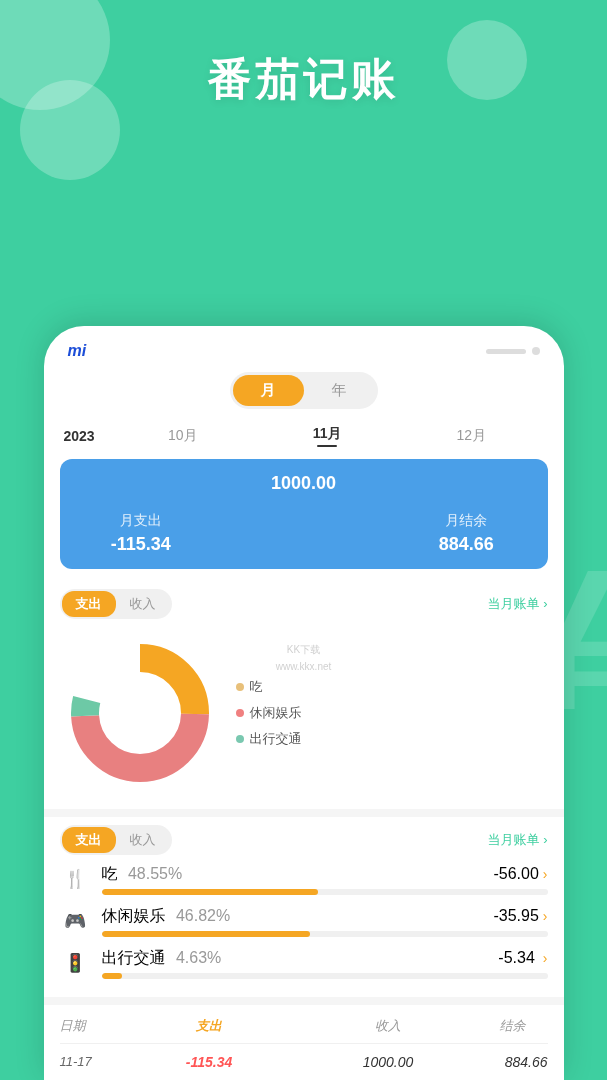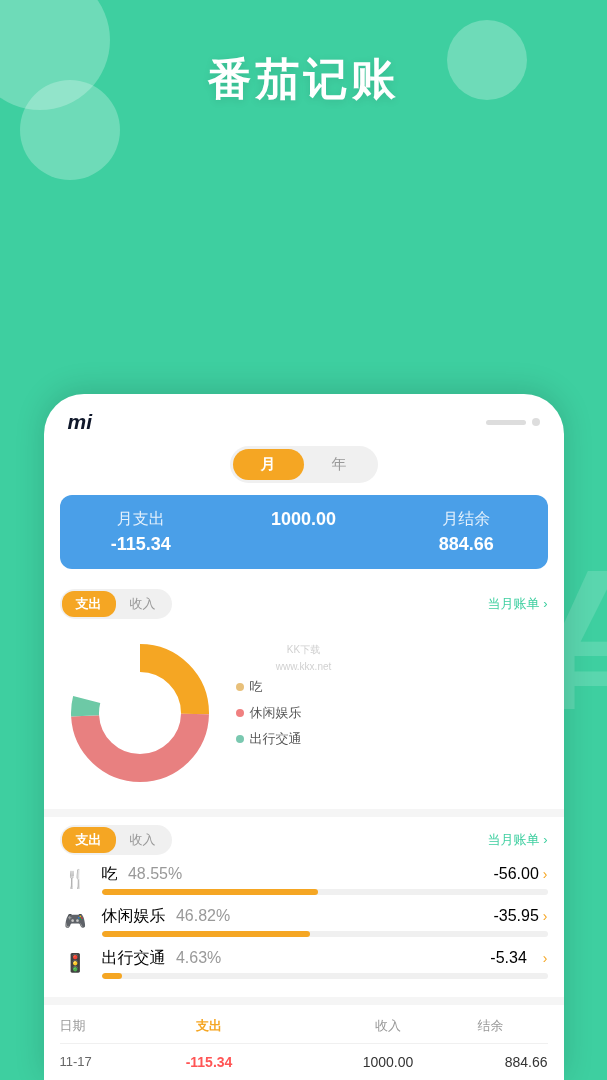--- a/index.html
+++ b/index.html
@@ -82,23 +82,23 @@
     }
 
     
     .phone-top-bar {
       display: flex;
       align-items: center;
       justify-content: space-between;
       padding: 16px 24px 8px;
     }
     .phone-brand {
-      font-size: 21px;
-      font-weight: bold;
-      color: #0f172a;
+      font-size: 16px;
+      font-weight: bold;
+      color: #1d4ed8;
       font-style: italic;
     }
     .phone-notch {
       display: flex;
       gap: 6px;
       align-items: center;
     }
     .notch-bar {
       width: 40px;
       height: 5px;
@@ -181,23 +181,24 @@
       background: #4a9fe8;
       border-radius: 12px;
       display: flex;
       padding: 14px 0;
     }
     .summary-item {
       flex: 1;
       text-align: center;
     }
     .summary-label {
-      font-size: 16px;
+      font-size: 14px;
       color: rgba(255,255,255,0.85);
       margin-bottom: 4px;
+      margin-top: 39px;
     }
     .summary-value {
       font-size: 18px;
       font-weight: bold;
       color: #fff;
     }
 
     
     .section-header {
       display: flex;
@@ -319,32 +320,33 @@
       overflow: hidden;
     }
     .progress-bar-fill {
       height: 100%;
       border-radius: 3px;
     }
 
     
     .tx-table {
       padding: 12px 16px 0;
+      font-style: italic;
     }
     .tx-header {
       display: flex;
       font-size: 13px;
       color: #999;
       padding-bottom: 8px;
       border-bottom: 1px solid #f0f0f0;
     }
     .tx-header .col-date { width: 60px; }
     .tx-header .col-exp { flex: 1; text-align: center; color: #f5a623; font-weight: bold; }
     .tx-header .col-inc { flex: 1; text-align: center; }
-    .tx-header .col-bal { width: 70px; text-align: left; }
+    .tx-header .col-bal { width: 70px; text-align: center; }
 
     .tx-row {
       display: flex;
       font-size: 14px;
       padding: 10px 0;
       align-items: flex-start;
     }
     .tx-row .col-date { width: 60px; color: #666; font-size: 13px; }
     .tx-row .col-exp { flex: 1; text-align: center; color: #f55; font-weight: bold; }
     .tx-row .col-inc { flex: 1; text-align: center; color: #333; }
@@ -373,20 +375,26 @@
       </div>
     </div>
 
     <div class="tab-selector">
       <div class="tab-pill">
         <button class="tab-btn active">月</button>
         <button class="tab-btn">年</button>
       </div>
     </div>
 
+    <div class="month-nav">
+      <div class="month-year">2023</div>
+      <div class="month-item">10月</div>
+      <div class="month-item active">11月</div>
+      <div class="month-item">12月</div>
+    </div>
 
     <div class="summary-card">
       <div class="summary-item">
         <div class="summary-label">月支出</div>
         <div class="summary-value">-115.34</div>
       </div>
       <div class="summary-item">
         <div class="summary-value">1000.00</div>
       </div>
       <div class="summary-item">
@@ -491,21 +499,21 @@
       </div>
 
       <div class="cat-item">
         <div class="cat-icon">🚦</div>
         <div class="cat-info">
           <div class="cat-name-row">
             <span>
               <span>出行交通</span>
               <span class="cat-pct">4.63%</span>
             </span>
-            <span style="display:flex;align-items:center;gap:16px;">
+            <span style="display:flex;align-items:center;gap:8px;">
               <span>-5.34</span>
               <span class="cat-arrow">›</span>
             </span>
           </div>
           <div class="progress-bar-bg">
             <div class="progress-bar-fill" style="width:4.63%;background:#f5a623;"></div>
           </div>
         </div>
       </div>
     </div>

